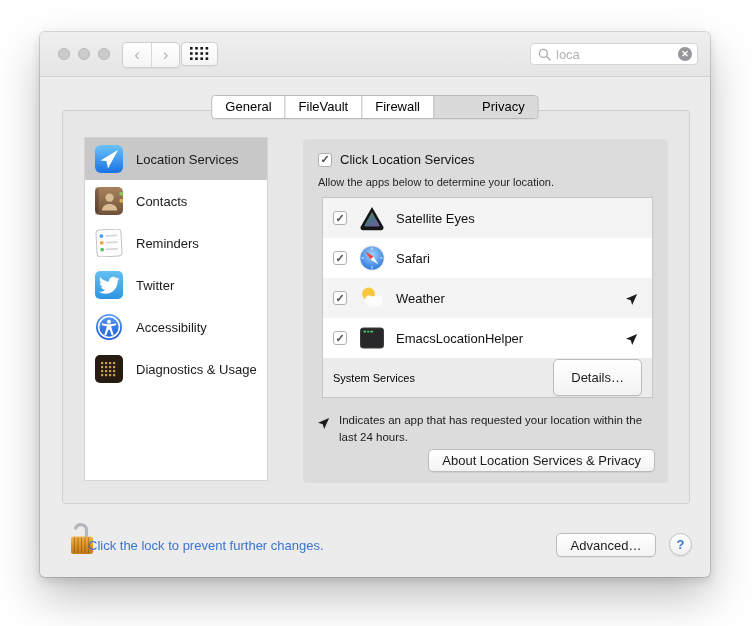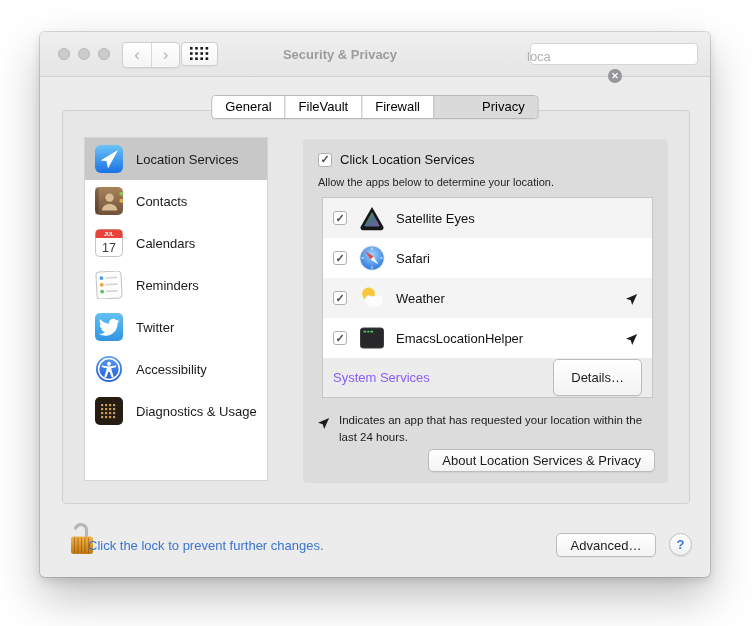--- a/index.html
+++ b/index.html
@@ -32,21 +32,21 @@
   .gridbtn{
     position:absolute;left:141px;top:10px;width:37px;height:24px;box-sizing:border-box;
     border:1px solid #cfcfcf;border-radius:4px;background:linear-gradient(#ffffff,#f4f4f4);
     display:flex;align-items:center;justify-content:center;box-shadow:0 1px 1px rgba(0,0,0,.04);
   }
   .wtitle{position:absolute;left:120px;right:190px;top:15px;text-align:center;
     font-size:13px;font-weight:700;color:#9c9c9c;white-space:nowrap;}
   .search{
     position:absolute;right:12px;top:11px;width:168px;height:22px;box-sizing:border-box;
     background:#fff;border:1px solid #d5d5d5;border-radius:4px;
-    display:flex;align-items:center;padding:0 5px 0 7px;gap:5px;flex-direction:column;
+    display:flex;align-items:center;padding:0 5px 0 7px;gap:5px;
   }
   .search-input{flex:1;min-width:0;border:none;outline:none;background:transparent;
     font-family:inherit;font-size:13px;color:#b2b2b2;padding:0;}
   .clearbtn{width:14px;height:14px;flex:none;border-radius:50%;background:#96969b;color:#fff;
     font-size:9px;font-weight:bold;display:flex;align-items:center;justify-content:center;line-height:1;}
   
   .tabbar{
     position:absolute;top:63px;left:50%;transform:translateX(-50%);display:flex;z-index:5;
     border:1px solid #b9b9b9;border-radius:4px;overflow:hidden;background:#fff;
     box-shadow:0 1px 1px rgba(0,0,0,.05);
@@ -81,21 +81,21 @@
   .applist{position:absolute;left:19px;top:58px;width:331px;height:201px;box-sizing:border-box;
     background:#fff;border:1px solid #c5c5c5;}
   .app-row{height:40px;display:flex;align-items:center;padding:0 12px 0 10px;box-sizing:border-box;}
   .app-row.alt{background:#f4f4f4;}
   .aicon{width:26px;height:26px;margin-left:12px;flex:none;}
   .aicon svg{display:block;}
   .aname{font-size:13px;color:#111;margin-left:11px;flex:1;}
   .recent{width:14px;height:14px;flex:none;}
   .sys-row{height:39px;background:#ececec;display:flex;align-items:center;
     justify-content:space-between;padding:0 10px;box-sizing:border-box;}
-  .sys-label{font-size:13px;color:#8b5cf6;}
+  .sys-label{font-size:11px;color:#000000;}
   .btn{font-family:inherit;font-size:13px;color:#1c1c1c;white-space:nowrap;
     background:linear-gradient(#ffffff,#f3f3f3);border:1px solid #bcbcbc;border-radius:5px;
     padding:3px 13px;box-shadow:0 1px 1px rgba(0,0,0,.06);}
   .details-btn{padding:10px 17px;}
   .footnote{position:absolute;left:15px;top:273px;display:flex;gap:7px;width:336px;}
   .fn-arrow{width:14px;height:14px;flex:none;margin-top:3px;}
   .fn-text{font-size:11.5px;color:#1b1b1b;line-height:1.45;width:312px;}
   .about-btn{position:absolute;right:13px;top:310px;}
   
   .lockicon{position:absolute;left:28px;top:488px;width:28px;height:38px;}
@@ -130,21 +130,20 @@
         <rect x="0" y="5.2" width="2.6" height="2.6"></rect>
           <rect x="5.2" y="5.2" width="2.6" height="2.6"></rect>
           <rect x="10.4" y="5.2" width="2.6" height="2.6"></rect>
           <rect x="15.6" y="5.2" width="2.6" height="2.6"></rect>
         <rect x="0" y="10.4" width="2.6" height="2.6"></rect>
           <rect x="5.2" y="10.4" width="2.6" height="2.6"></rect>
           <rect x="10.4" y="10.4" width="2.6" height="2.6"></rect>
           <rect x="15.6" y="10.4" width="2.6" height="2.6"></rect>
       </svg>
     </div>
-    <div class="wtitle">Security &amp; Privacy</div>
     <div class="search">
       <svg width="13" height="13" viewBox="0 0 14 14" fill="none" stroke="#aaaaaa" stroke-width="1.4">
         <circle cx="5.8" cy="5.8" r="4.3"></circle>
           <line x1="9.2" y1="9.2" x2="13" y2="13" stroke-linecap="round"></line>
       </svg>
       <input class="search-input" value="loca" style="">
       <span class="clearbtn">✕</span>
     </div>
   </div>
 
@@ -188,31 +187,20 @@
             <rect x="0" y="0" width="3.5" height="28" rx="1.6" fill="rgba(0,0,0,.22)"></rect>
             <rect x="24.6" y="5" width="3.4" height="3.6" fill="#8fc05e"></rect>
             <rect x="24.6" y="12" width="3.4" height="3.6" fill="#e0b152"></rect>
             <circle cx="14.6" cy="10.6" r="4.2" fill="#d9bc93"></circle>
             <path d="M7 23.5c0-4.4 3.4-6.6 7.6-6.6s7.6 2.2 7.6 6.6Z" fill="#d9bc93"></path>
           </svg>
         </span>
         <span class="slabel">Contacts</span>
       </div>
 
-      <div class="side-item">
-        <span class="sicon">
-          <svg width="28" height="28" viewBox="0 0 28 28">
-            <rect x="0.5" y="0.5" width="27" height="27" rx="4" fill="#ffffff" stroke="#c4c4c4"></rect>
-            <path d="M0.5 4.5 a4 4 0 0 1 4-4 h19 a4 4 0 0 1 4 4 v4.5 H0.5 Z" fill="#e8433a"></path>
-            <text x="14" y="7" text-anchor="middle" font-family="Liberation Sans, sans-serif" font-size="5.4" font-weight="bold" fill="#ffffff">JUL</text>
-            <text x="14" y="22.5" text-anchor="middle" font-family="Liberation Sans, sans-serif" font-size="12.5" fill="#3a3a3a">17</text>
-          </svg>
-        </span>
-        <span class="slabel">Calendars</span>
-      </div>
 
       <div class="side-item">
         <span class="sicon">
           <svg width="28" height="28" viewBox="0 0 28 28">
             <rect x="1.5" y="0.5" width="25" height="27" rx="3.5" fill="#fdfdfd" stroke="#c2c2c2" transform="rotate(-3 14 14)"></rect>
             <g transform="rotate(-3 14 14)">
               <circle cx="6.8" cy="6.8" r="1.9" fill="#4a9de8"></circle>
                 <rect x="10.5" y="6" width="12" height="1.7" rx="0.8" fill="#d6d6d6"></rect>
               <circle cx="6.8" cy="13.5" r="1.9" fill="#f2a33c"></circle>
                 <rect x="10.5" y="12.7" width="12" height="1.7" rx="0.8" fill="#d6d6d6"></rect>

